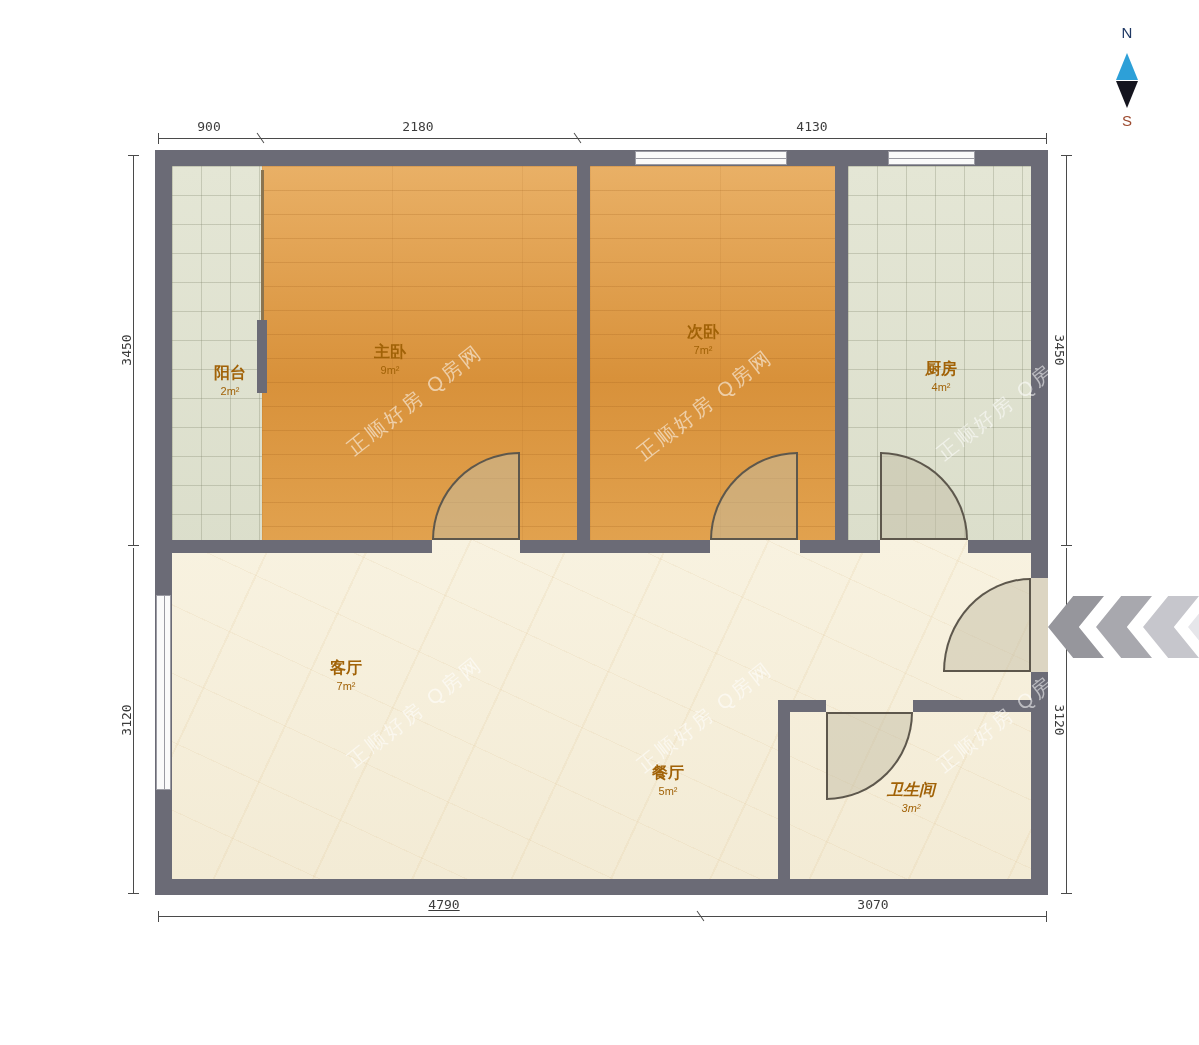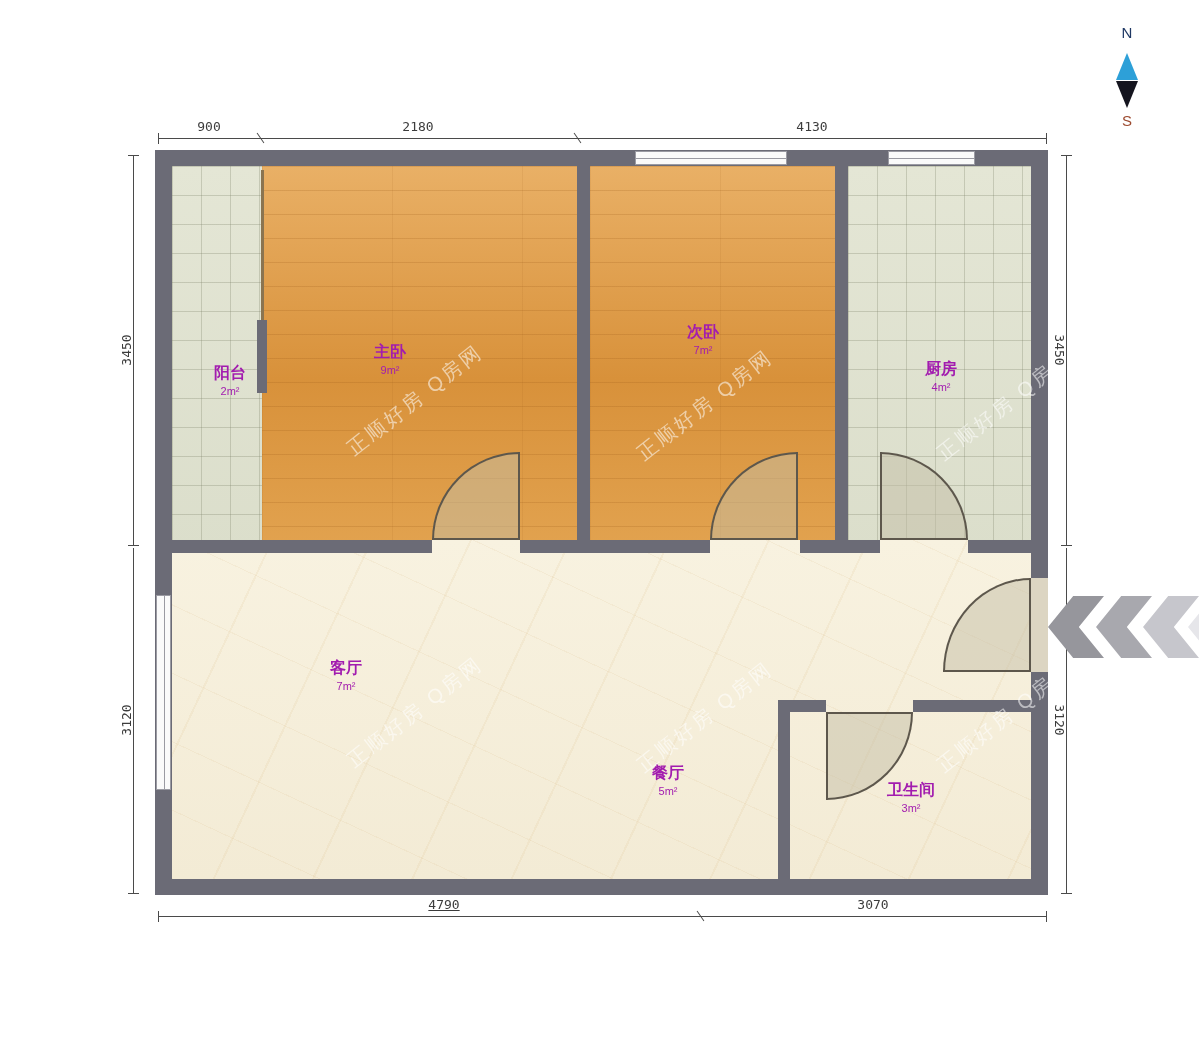--- a/index.html
+++ b/index.html
@@ -34,21 +34,21 @@
   .win-v{position:absolute;background:#fafafa;box-shadow:inset 0 0 0 1px #9a9aa2;}
   .win-v::after{content:"";position:absolute;top:0;bottom:0;left:50%;width:1px;background:#9a9aa2;}
   .balcony-glass{position:absolute;background:#8a7450;}
   
   .door{position:absolute;background:rgba(196,189,165,.50);border:2px solid #5d574c;box-sizing:border-box;}
   .door-tl{border-radius:100% 0 0 0;}
   .door-tr{border-radius:0 100% 0 0;}
   .door-br{border-radius:0 0 100% 0;}
   
   .room-label{position:absolute;transform:translate(-50%,-50%);text-align:center;
-              color:#a21caf;line-height:1.45;white-space:nowrap;}
+              color:#a16207;line-height:1.45;white-space:nowrap;}
   .room-label .nm{font-size:16px;font-weight:bold;}
   .room-label .ar{font-size:11px;}
   
   .dline-h{position:absolute;height:1px;background:#4a4a4a;}
   .dline-v{position:absolute;width:1px;background:#4a4a4a;}
   .tick-v{position:absolute;width:1px;height:11px;background:#4a4a4a;}
   .tick-h{position:absolute;height:1px;width:11px;background:#4a4a4a;}
   .tick-slash{position:absolute;width:1px;height:12px;background:#4a4a4a;transform:rotate(-35deg);}
   .dtext{position:absolute;font-family:"DejaVu Sans Mono",monospace;font-size:13px;color:#3c3c3c;
          transform:translate(-50%,-100%);white-space:nowrap;}
@@ -136,21 +136,21 @@
     <div class="ar">4m²</div>
   </div>
   <div class="room-label" style="left:346px;top:676px;">
     <div class="nm">客厅</div>
     <div class="ar">7m²</div>
   </div>
   <div class="room-label" style="left:668px;top:781px;">
     <div class="nm">餐厅</div>
     <div class="ar">5m²</div>
   </div>
-  <div class="room-label" style="left:911px;top:798px;">
+  <div class="room-label" style="left:911px;top:798px;font-style:italic;">
     <div class="nm">卫生间</div>
     <div class="ar">3m²</div>
   </div>
 
   <div>
     <div class="dline-h" style="left:158px;top:138px;width:889px;"></div>
     <div class="tick-v" style="left:158px;top:133px;"></div>
     <div class="tick-slash" style="left:260px;top:132px;"></div>
     <div class="tick-slash" style="left:577px;top:132px;"></div>
     <div class="tick-v" style="left:1046px;top:133px;"></div>

